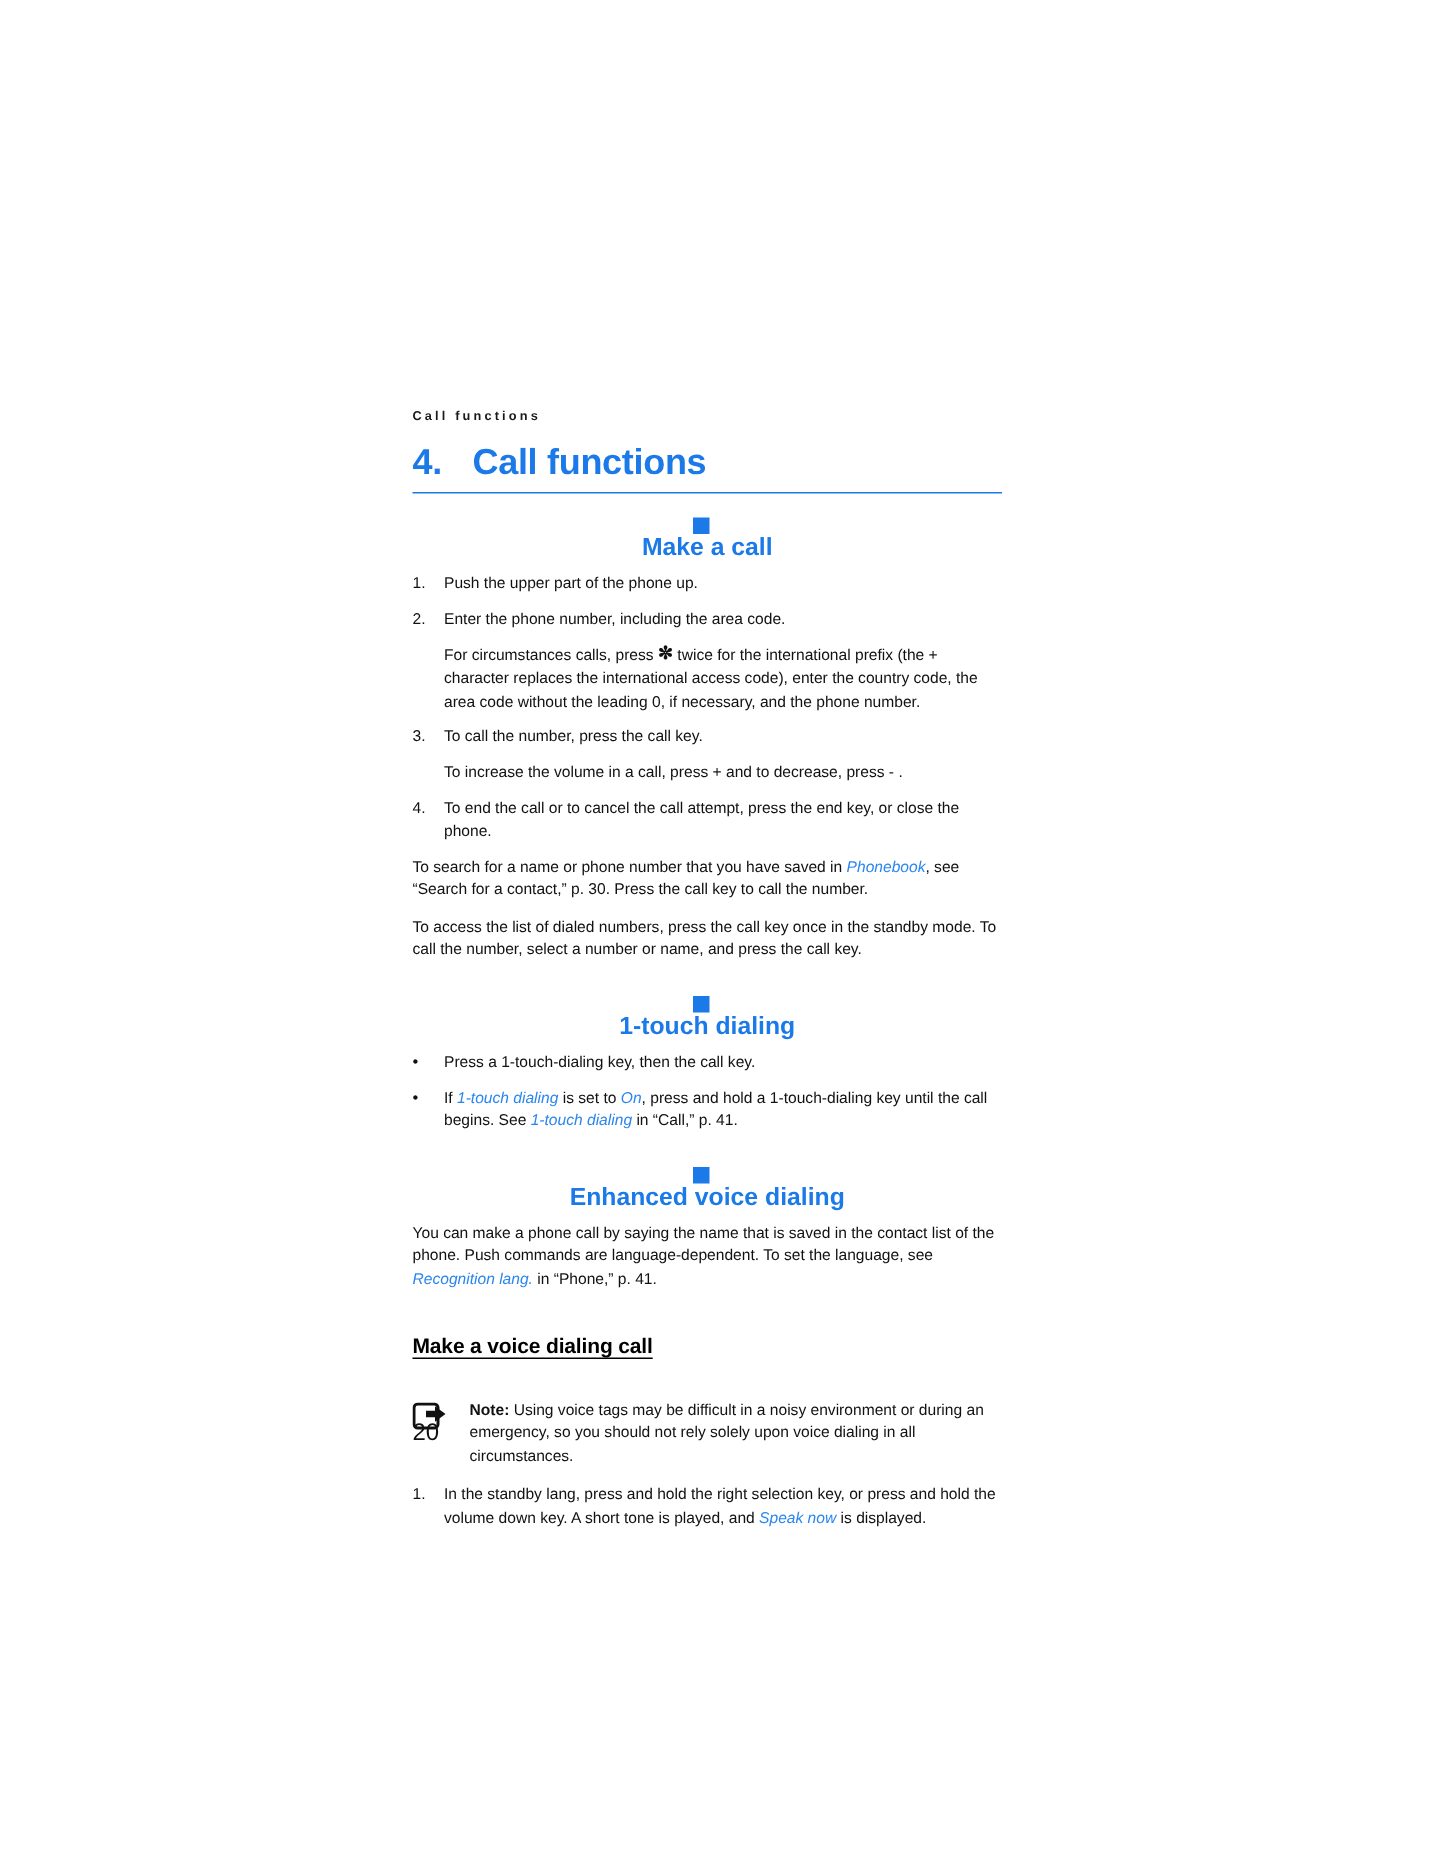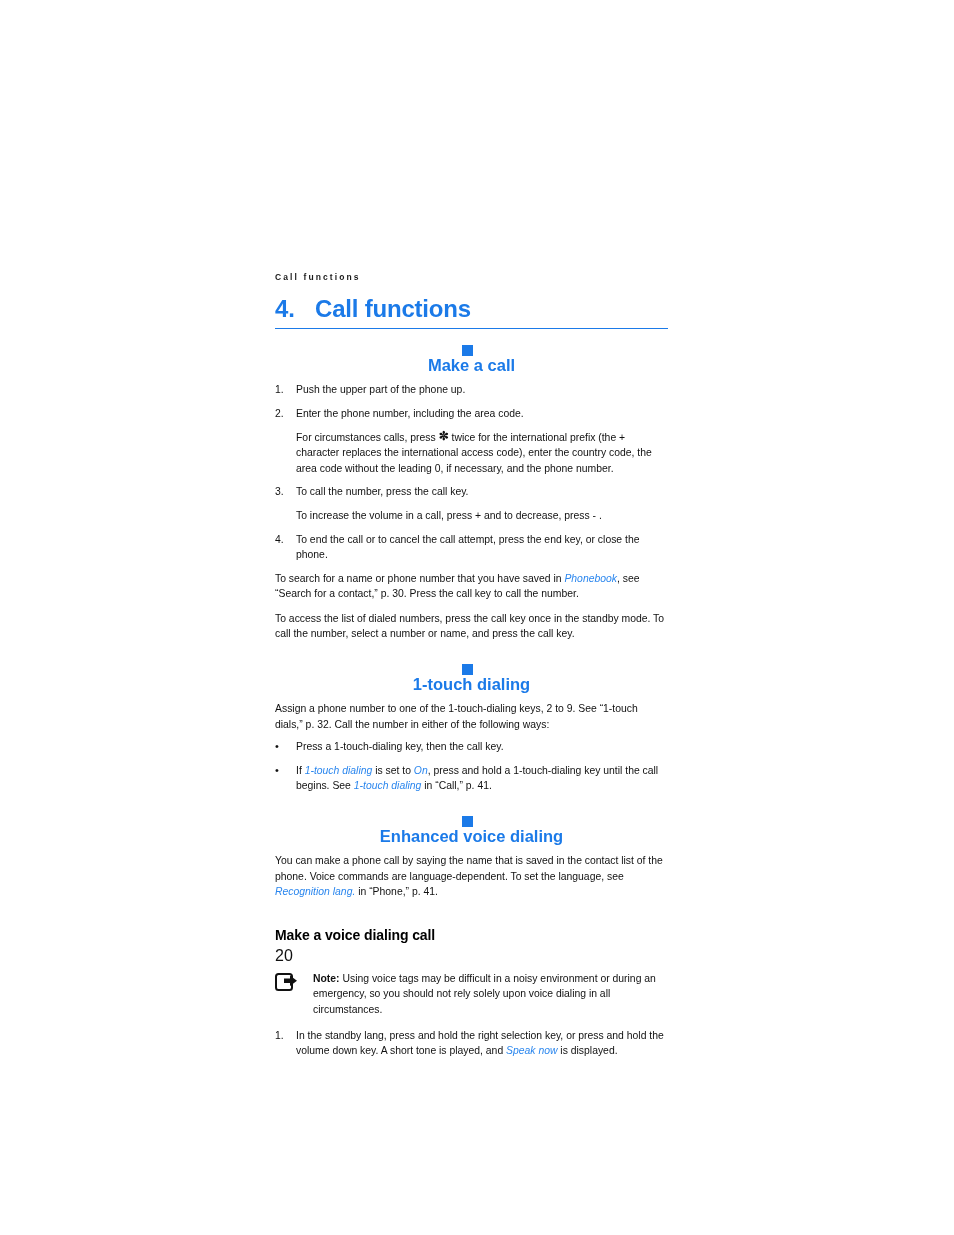--- a/index.html
+++ b/index.html
@@ -72,20 +72,21 @@
     margin-right: 9px;
     flex: 0 0 11px;
   }
   .sec-gap-top { margin-top: 22px; }
 
   
   .sub-heading {
     font-size: 14px;
     font-weight: 600;
     color: #000;
+    text-decoration: underline;
     text-underline-offset: 3px;
     margin: 18px 0 8px 0;
     display: inline-block;
     letter-spacing: -0.1px;
   }
 
   
   p.body {
     font-size: 10.4px;
     line-height: 15.6px;
@@ -206,39 +207,38 @@
     <span>To search for a name or phone number that you have saved in </span><span class="ui">Phonebook</span><span>, see “Search for a contact,” p. 30. Press the call key to call the number.</span>
   </p>
 
   <p class="body">To access the list of dialed numbers, press the call key once in the standby mode. To call the number, select a number or name, and press the call key.</p>
 
   <h2 class="section-heading sec-gap-top">
     <span class="sq-bullet"></span>
     <span>1-touch dialing</span>
   </h2>
 
-  <p class="body tight">Assign a phone number to one of the 1-touch-dialing keys, 2 to 9. See “1-touch dials,” p. 32. Call the number in either of the following ways:</p>
 
   <div class="li">
     <span class="marker bullet">•</span>
     <span class="txt">Press a 1-touch-dialing key, then the call key.</span>
   </div>
 
   <div class="li">
     <span class="marker bullet">•</span>
     <span class="txt"><span>If </span><span class="ui">1-touch dialing</span><span> is set to </span><span class="ui">On</span><span>, press and hold a 1-touch-dialing key until the call begins. See </span><span class="ui">1-touch dialing</span><span> in “Call,” p. 41.</span></span>
   </div>
 
   <h2 class="section-heading sec-gap-top">
     <span class="sq-bullet"></span>
     <span>Enhanced voice dialing</span>
   </h2>
 
   <p class="body">
-    <span>You can make a phone call by saying the name that is saved in the contact list of the phone. Voice commands are language-dependent. To set the language, see </span><span class="ui">Recognition lang.</span><span> in “Phone,” p. 41.</span>
+    <span>You can make a phone call by saying the name that is saved in the contact list of the phone. Push commands are language-dependent. To set the language, see </span><span class="ui">Recognition lang.</span><span> in “Phone,” p. 41.</span>
   </p>
 
   <div>
     <span class="sub-heading">Make a voice dialing call</span>
   </div>
 
   <div class="note-block">
     <div class="note-icon-wrap">
       <svg width="26" height="20" viewBox="0 0 26 20" aria-hidden="true">
         <rect x="1" y="1" width="16" height="16" rx="2.5" ry="2.5" fill="#ffffff" stroke="#111111" stroke-width="2"></rect>

